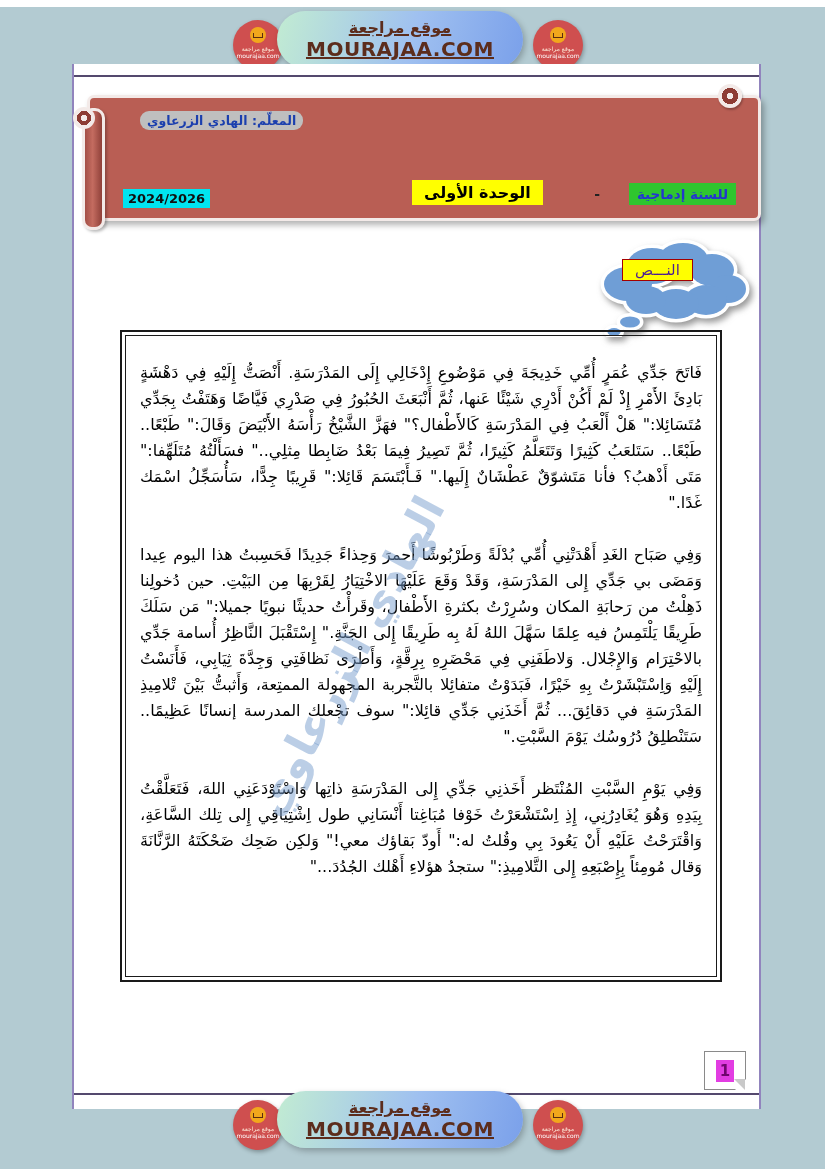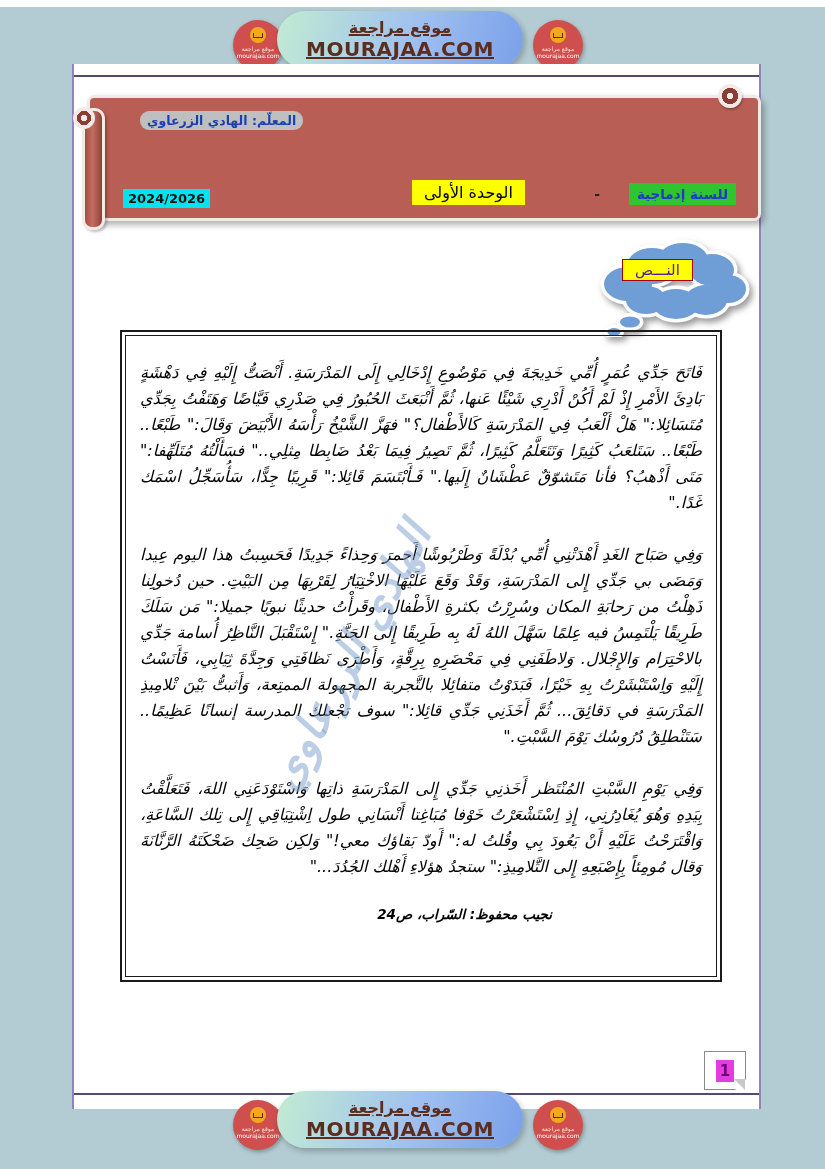--- a/index.html
+++ b/index.html
@@ -50,34 +50,34 @@
         box-shadow:1px 2px 2px rgba(0,0,0,.25);}
   .hl{position:absolute;white-space:nowrap;direction:rtl;}
   .hl.teacher{left:50px;top:13px;background:var(--highlight-grey,#bfbfbf);
         color:#1b3fae;font-size:12.5px;font-weight:bold;padding:2px 7px;border-radius:9px;}
   .hl.title{right:22px;top:44px;background:var(--highlight-green,#2fc52f);
         color:var(--header-text-blue,#2336cf);font-size:15px;font-weight:bold;padding:3px 8px;}
   .hl.grade{right:22px;top:85px;background:var(--highlight-green,#2fc52f);
         color:var(--header-text-blue,#2336cf);font-size:13.5px;font-weight:bold;padding:3px 8px;}
   .sep{position:absolute;right:158px;top:88px;color:#222;font-weight:bold;font-size:14px;}
   .hl.unit{left:322px;top:82px;background:var(--highlight-yellow,#ffff00);
-        color:#000;font-size:16px;font-weight:normal;padding:3px 12px;}
+        color:#000;font-size:16px;font-weight:bold;padding:3px 12px;}
   .hl.year{left:33px;top:91px;background:var(--highlight-cyan,#00e4ef);
         color:#101010;font-size:13px;font-weight:bold;padding:2px 5px;direction:ltr;}
 
   
   .cloud-wrap{position:absolute;left:516px;top:168px;width:165px;height:105px;}
   .cloud-wrap svg{filter:drop-shadow(3px 4px 3px rgba(70,70,70,.55));}
   .cloud-label{position:absolute;left:32px;top:27px;background:var(--highlight-yellow,#ffff00);
         border:1px solid #a40000;color:#4c1d95;font-weight:normal;font-size:15px;
         padding:1px 12px;direction:rtl;white-space:nowrap;}
 
   
   .textbox{position:absolute;left:46px;top:266px;width:602px;height:652px;
-        border:2px solid #1a1a1a;box-sizing:border-box;padding:3px;font-style:italic;}
+        border:2px solid #1a1a1a;box-sizing:border-box;padding:3px;}
   .textbox .inner{width:100%;height:100%;border:1px solid #1a1a1a;box-sizing:border-box;
         padding:24px 14px 10px;overflow:hidden;direction:rtl;}
   .textbox p{margin:0 0 26px;font-size:16px;line-height:26px;color:#000;
         text-align:justify;text-align-last:right;}
   .source{font-size:13.5px;font-weight:bold;color:#000;direction:rtl;
         text-align:right;padding-right:150px;margin-top:2px;}
   .watermark{position:absolute;left:38%;top:50%;transform:translate(-50%,-50%) rotate(-62deg);
         font-size:44px;font-weight:bold;color:rgba(120,158,206,.5);
         white-space:nowrap;direction:rtl;pointer-events:none;}
 
@@ -149,21 +149,20 @@
         <use href="#cl" fill="#6f9ed6"></use>
       </svg>
       <div class="cloud-label">النـــص</div>
     </div>
 
     <section class="textbox">
       <div class="inner">
         <p>فَاتَحَ جَدِّي عُمَرٍ أُمِّي خَدِيجَةَ فِي مَوْضُوعِ إِدْخَالِي إِلَى المَدْرَسَةِ. أَنْصَتُّ إِلَيْهِ فِي دَهْشَةٍ بَادِئَ الأَمْرِ إِذْ لَمْ أَكُنْ أَدْرِي شَيْئًا عَنها، ثُمَّ أَنْبَعَثَ الحُبُورُ فِي صَدْرِي فَيَّاضًا وَهَتَفْتُ بِجَدِّي مُتَسَائِلا:" هَلْ أَلْعَبُ فِي المَدْرَسَةِ كَالأَطْفال؟" فهَزَّ الشَّيْخُ رَأْسَهُ الأَبْيَضَ وَقَالَ:" طَبْعًا.. طَبْعًا.. سَتَلعَبُ كَثِيرًا وَتَتَعَلَّمُ كَثِيرًا، ثُمَّ تَصِيرُ فِيمَا بَعْدُ ضَابِطا مِثلِي.." فسَأَلْتُهُ مُتَلَهِّفا:" مَتَى أَذْهبُ؟ فأنا مَتَشوّقٌ عَطْشَانٌ إِلَيها." فَـأَبْتَسَمَ قَائِلا:" قَرِيبًا جِدًّا، سَأُسَجِّلُ اسْمَك غَدًا."</p>
         <p>وَفِي صَبَاح الغَدِ أَهْدَتْنِي أُمِّي بُدْلَةً وَطَرْبُوشًا أَحمرَ وَحِذاءً جَدِيدًا فَحَسِبتُ هذا اليوم عِيدا وَمَضَى بي جَدِّي إِلى المَدْرَسَةِ، وَقَدْ وَقَعَ عَلَيْهَا الاخْتِيَارُ لِقَرْبِهَا مِن البَيْتِ. حين دُخولِنا ذَهِلْتُ من رَحابَةِ المكان وسُرِرْتُ بكثرةِ الأَطْفال، وقَرأْتُ حديثًا نبويًا جميلا:" مَن سَلَكَ طَرِيقًا يَلْتَمِسُ فيه عِلمًا سَهَّلَ اللهُ لَهُ بِه طَرِيقًا إِلى الجَنَّةِ." إِسْتَقْبَلَ النَّاظِرُ أُسامة جَدِّي بالاحْتِرَام وَالإِجْلال. وَلاطَفَنِي فِي مَحْضَرِهِ بِرِقَّةٍ، وَأَطْرَى نَظافَتِي وَجِدَّةَ ثِيَابِي، فَأَنَسْتُ إِلَيْهِ وَاِسْتَبْشَرْتُ بِهِ خَيْرًا، فَبَدَوْتُ متفائِلا بالتَّجربة المجهولة الممتِعة، وَأَثبتُّ بَيْنَ تْلامِيذِ المَدْرَسَةِ في دَقائِقَ... ثُمَّ أَخَذَنِي جَدِّي قائِلا:" سوف تجْعلك المدرسة إنسانًا عَظِيمًا.. سَتَنْطلِقُ دُرُوسُك يَوْمَ السَّبْتِ."</p>
         <p>وَفِي يَوْمِ السَّبْتِ المُنْتَظر أَخَذنِي جَدِّي إِلى المَدْرَسَةِ ذاتِها وَاسْتَوْدَعَنِي اللهَ، فَتَعَلَّقْتُ بِيَدِهِ وَهُوَ يُغَادِرُنِي، إِذِ اِسْتَشْعَرْتُ خَوْفا مُبَاغِتا أَنْسَانِي طول اِشْتِيَاقِي إِلى تِلك السَّاعَةِ، وَاقْتَرَحْتُ عَلَيْهِ أَنْ يَعُودَ بِي وقُلتُ له:" أَودّ بَقاؤك معي!" وَلكِن ضَحِك ضَحْكَتَهُ الرَّنَّانَةَ وَقال مُومِئاً بِإِصْبَعِهِ إِلى التَّلامِيذِ:" ستجدُ هؤلاءِ أَهْلك الجُدُدَ..."</p>
-        <div class="source">نجيب محفوظ: السّراب، ص24</div>
       </div>
       <div class="watermark">الهادي الزرعاوي</div>
     </section>
 
     <div class="pagenum">
       <span class="num">1</span>
       <span class="fold"></span>
     </div>
   </main>
 

